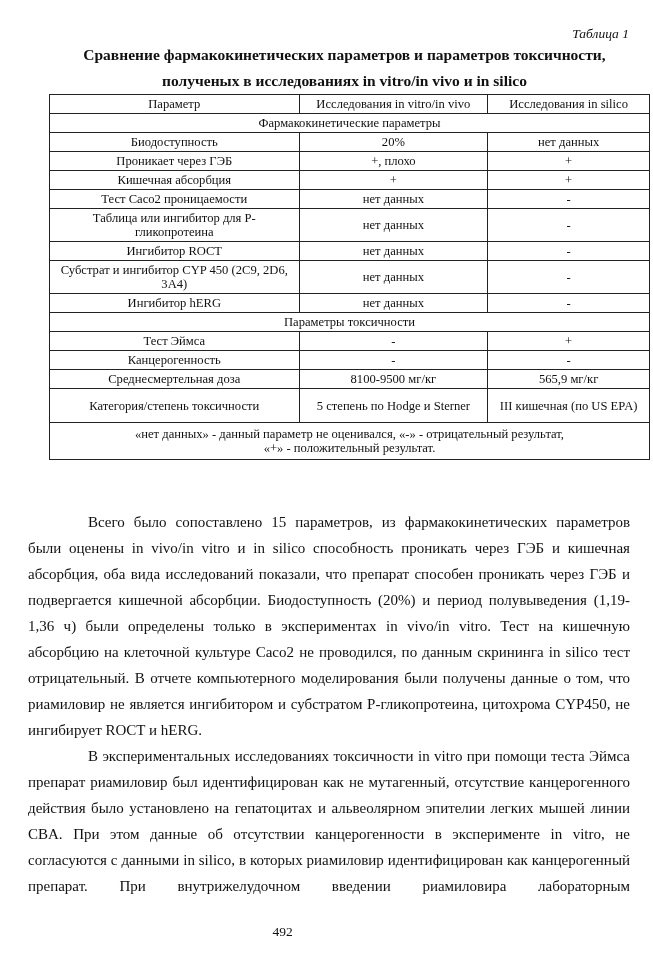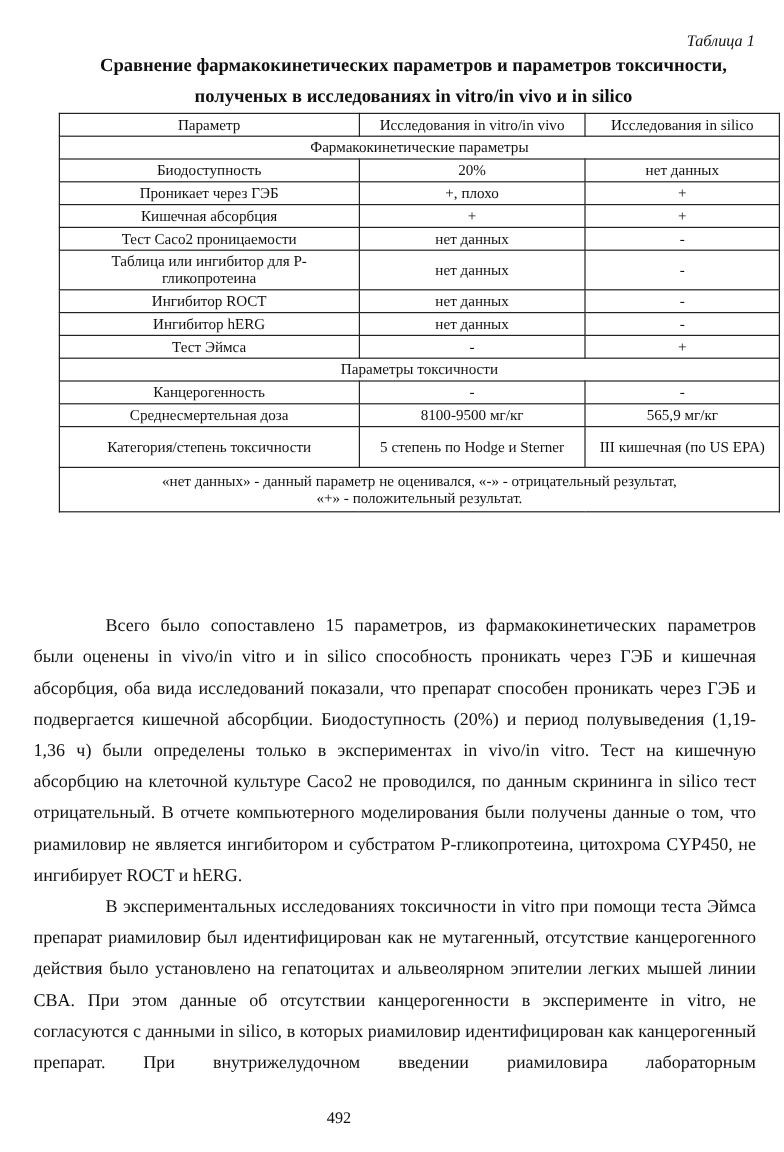--- a/index.html
+++ b/index.html
@@ -87,32 +87,37 @@
   <tr class="r2">
     <td>Таблица или ингибитор для Р-гликопротеина</td>
     <td>нет данных</td>
     <td>-</td>
   </tr>
   <tr class="r1">
     <td>Ингибитор ROCT</td>
     <td>нет данных</td>
     <td>-</td>
   </tr>
+  <tr class="r2">
+    <td>Субстрат и ингибитор CYP 450 (2C9, 2D6, 3A4)</td>
+    <td>нет данных</td>
+    <td>-</td>
+  </tr>
   <tr class="r1">
     <td>Ингибитор hERG</td>
     <td>нет данных</td>
     <td>-</td>
   </tr>
   <tr class="r1">
+    <td colspan="3">Параметры токсичности</td>
+  </tr>
+  <tr class="r1">
     <td>Тест Эймса</td>
     <td>-</td>
     <td>+</td>
-  </tr>
-  <tr class="r1">
-    <td colspan="3">Параметры токсичности</td>
   </tr>
   <tr class="r1">
     <td>Канцерогенность</td>
     <td>-</td>
     <td>-</td>
   </tr>
   <tr class="r1">
     <td>Среднесмертельная доза</td>
     <td>8100-9500 мг/кг</td>
     <td>565,9 мг/кг</td>

